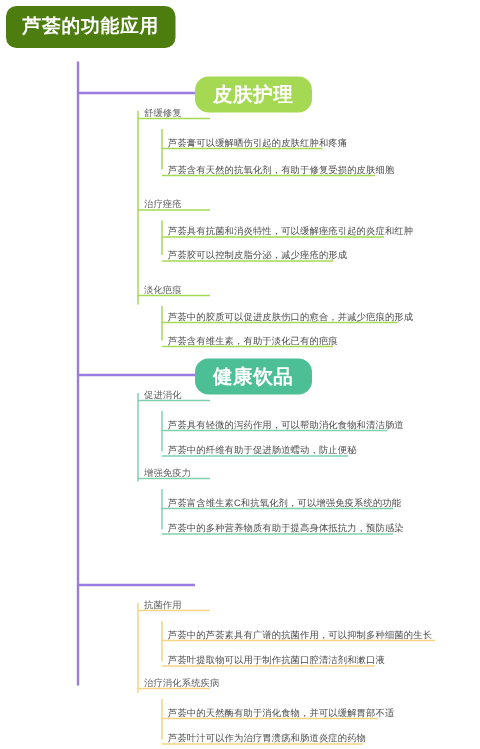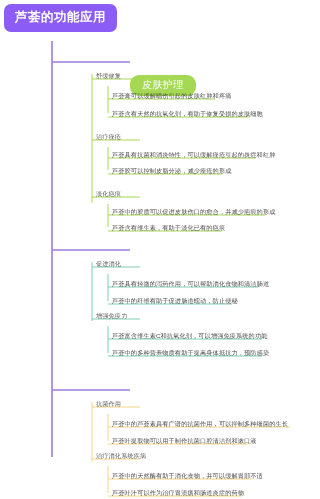--- a/index.html
+++ b/index.html
@@ -9,42 +9,41 @@
     font-family:"Liberation Sans","DejaVu Sans",sans-serif;
     overflow:hidden;
     position:relative;
   }
   #canvas{position:absolute;left:0;top:0;width:300px;height:499px;}
   svg.lines{position:absolute;left:0;top:0;width:300px;height:499px;pointer-events:none;}
 
   .root-node{
     position:absolute;
     left:4px;top:4px;
-    background:#8b5cf6;
+    background:#4d7c0f;
     color:#ffffff;
     border-radius:7px;
     padding:7px 11px 8px 11px;
     font-size:12.5px;
     font-weight:bold;
     letter-spacing:.5px;
     white-space:nowrap;
     line-height:1;
   }
 
   .branch-node{
     position:absolute;
     color:#ffffff;
     border-radius:9px;
     padding:5px 12px 6px 12px;
-    font-size:10px;
-    font-weight:normal;
+    font-size:13px;
+    font-weight:bold;
     letter-spacing:.4px;
     white-space:nowrap;
     line-height:1;
-    margin-top:24px;
   }
   .branch-green{background:#a5d953;}
   .branch-teal{background:#4cbf96;}
   .branch-amber{background:#f2c14a;}
 
   .sub-node{
     position:absolute;
     font-size:6.2px;
     color:#5b5b5b;
     white-space:nowrap;
@@ -127,20 +126,21 @@
   <div class="leaf-node" style="left:112px;top:111px;">芦荟含有天然的抗氧化剂，有助于修复受损的皮肤细胞</div>
 
   <div class="sub-node" style="left:96px;top:134px;">治疗痤疮</div>
   <div class="leaf-node" style="left:112px;top:152px;">芦荟具有抗菌和消炎特性，可以缓解痤疮引起的炎症和红肿</div>
   <div class="leaf-node" style="left:112px;top:168px;">芦荟胶可以控制皮脂分泌，减少痤疮的形成</div>
 
   <div class="sub-node" style="left:96px;top:191px;">淡化疤痕</div>
   <div class="leaf-node" style="left:112px;top:209px;">芦荟中的胶质可以促进皮肤伤口的愈合，并减少疤痕的形成</div>
   <div class="leaf-node" style="left:112px;top:225px;">芦荟含有维生素，有助于淡化已有的疤痕</div>
 
+  <div class="branch-node branch-teal" style="left:130px;top:239px;">健康饮品</div>
 
   <div class="sub-node" style="left:96px;top:261px;">促进消化</div>
   <div class="leaf-node" style="left:112px;top:281px;">芦荟具有轻微的泻药作用，可以帮助消化食物和清洁肠道</div>
   <div class="leaf-node" style="left:112px;top:298px;">芦荟中的纤维有助于促进肠道蠕动，防止便秘</div>
 
   <div class="sub-node" style="left:96px;top:313px;">增强免疫力</div>
   <div class="leaf-node" style="left:112px;top:333px;">芦荟富含维生素C和抗氧化剂，可以增强免疫系统的功能</div>
   <div class="leaf-node" style="left:112px;top:350px;">芦荟中的多种营养物质有助于提高身体抵抗力，预防感染</div>
 
 

